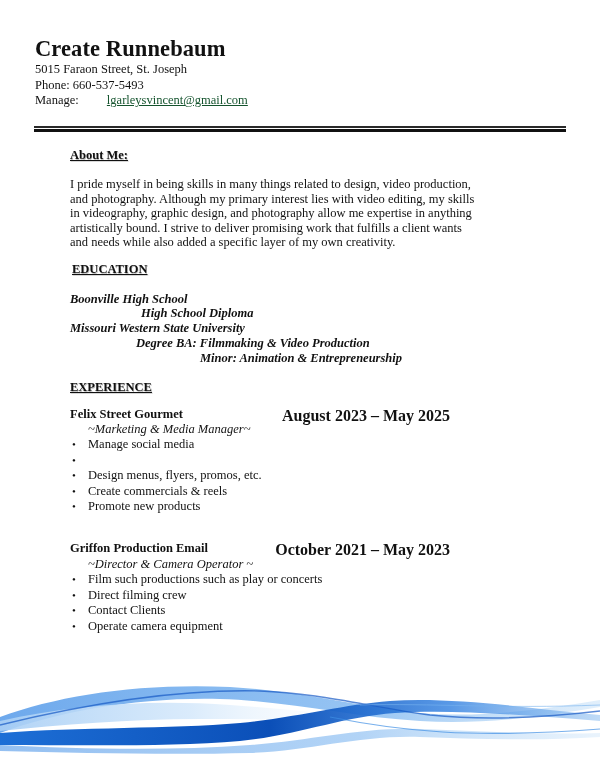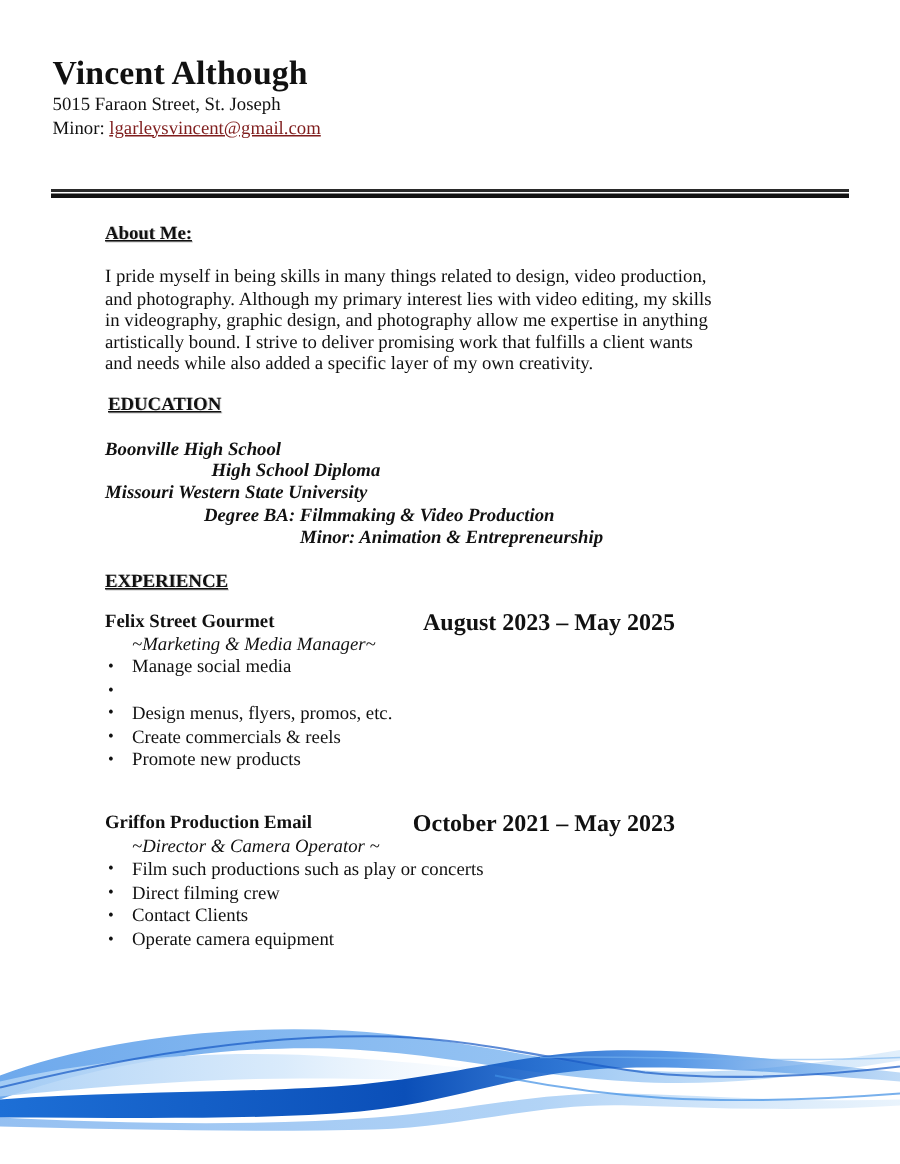--- a/index.html
+++ b/index.html
@@ -7,21 +7,21 @@
     width: 600px; height: 776px; position: relative; overflow: hidden;
     font-family: "Liberation Serif", "DejaVu Serif", serif;
     color: #111111;
   }
   .header { position: absolute; left: 35px; top: 36px; }
   .name {
     font-weight: bold; font-size: 22.5px; line-height: 26px; margin: 0;
     letter-spacing: 0.1px;
   }
   .contact-line { font-size: 12.5px; line-height: 15.6px; }
-  .email-link { color: #7f1d1d; text-decoration: underline; }
+  .email-link { color: #14532d; text-decoration: underline; margin-left: 25px; }
 
   .rule { position: absolute; left: 34px; width: 532px; }
   .rule-thin { top: 126px; height: 1.5px; background: #2a2a2a; }
   .rule-thick { top: 129px; height: 3px; background: #111111; }
 
   .content { position: absolute; left: 70px; top: 0; width: 420px; }
   .section-heading {
     position: absolute; font-weight: bold; font-size: 12.5px;
     text-decoration: underline; white-space: nowrap;
     text-shadow: 0.6px 0.6px 0 #bdbdbd;
@@ -40,23 +40,24 @@
   .bullets { position: absolute; left: 0; margin: 0; padding: 0; list-style: none; }
   .bullet-item { position: relative; font-size: 12.5px; height: 15.6px; line-height: 15.6px; white-space: nowrap; padding-left: 18px; }
   .bullet-dot { position: absolute; left: 2px; top: 0; font-size: 11px; }
 
   .wave { position: absolute; left: 0; top: 655px; width: 600px; height: 110px; }
 </style>
 </head>
 <body>
 
 <div class="header">
-  <h1 class="name">Vincent Although</h1>
+  <h1 class="name">Create Runnebaum</h1>
   <div class="contact-line">5015 Faraon Street, St. Joseph</div>
-  <div class="contact-line"><span>Minor: </span><a class="email-link">lgarleysvincent@gmail.com</a></div>
+  <div class="contact-line"><span>Phone: </span><span>660-537-5493</span></div>
+  <div class="contact-line"><span>Manage: </span><a class="email-link">lgarleysvincent@gmail.com</a></div>
 </div>
 
 <div class="rule rule-thin"></div>
 <div class="rule rule-thick"></div>
 
 <div class="content">
 
   <div class="section-heading" style="top:148px;">About Me:</div>
   <div class="paragraph" style="top:177px;">I pride myself in being skills in many things related to design, video production, and photography. Although my primary interest lies with video editing, my skills in videography, graphic design, and photography allow me expertise in anything artistically bound. I strive to deliver promising work that fulfills a client wants and needs while also added a specific layer of my own creativity.</div>
 

